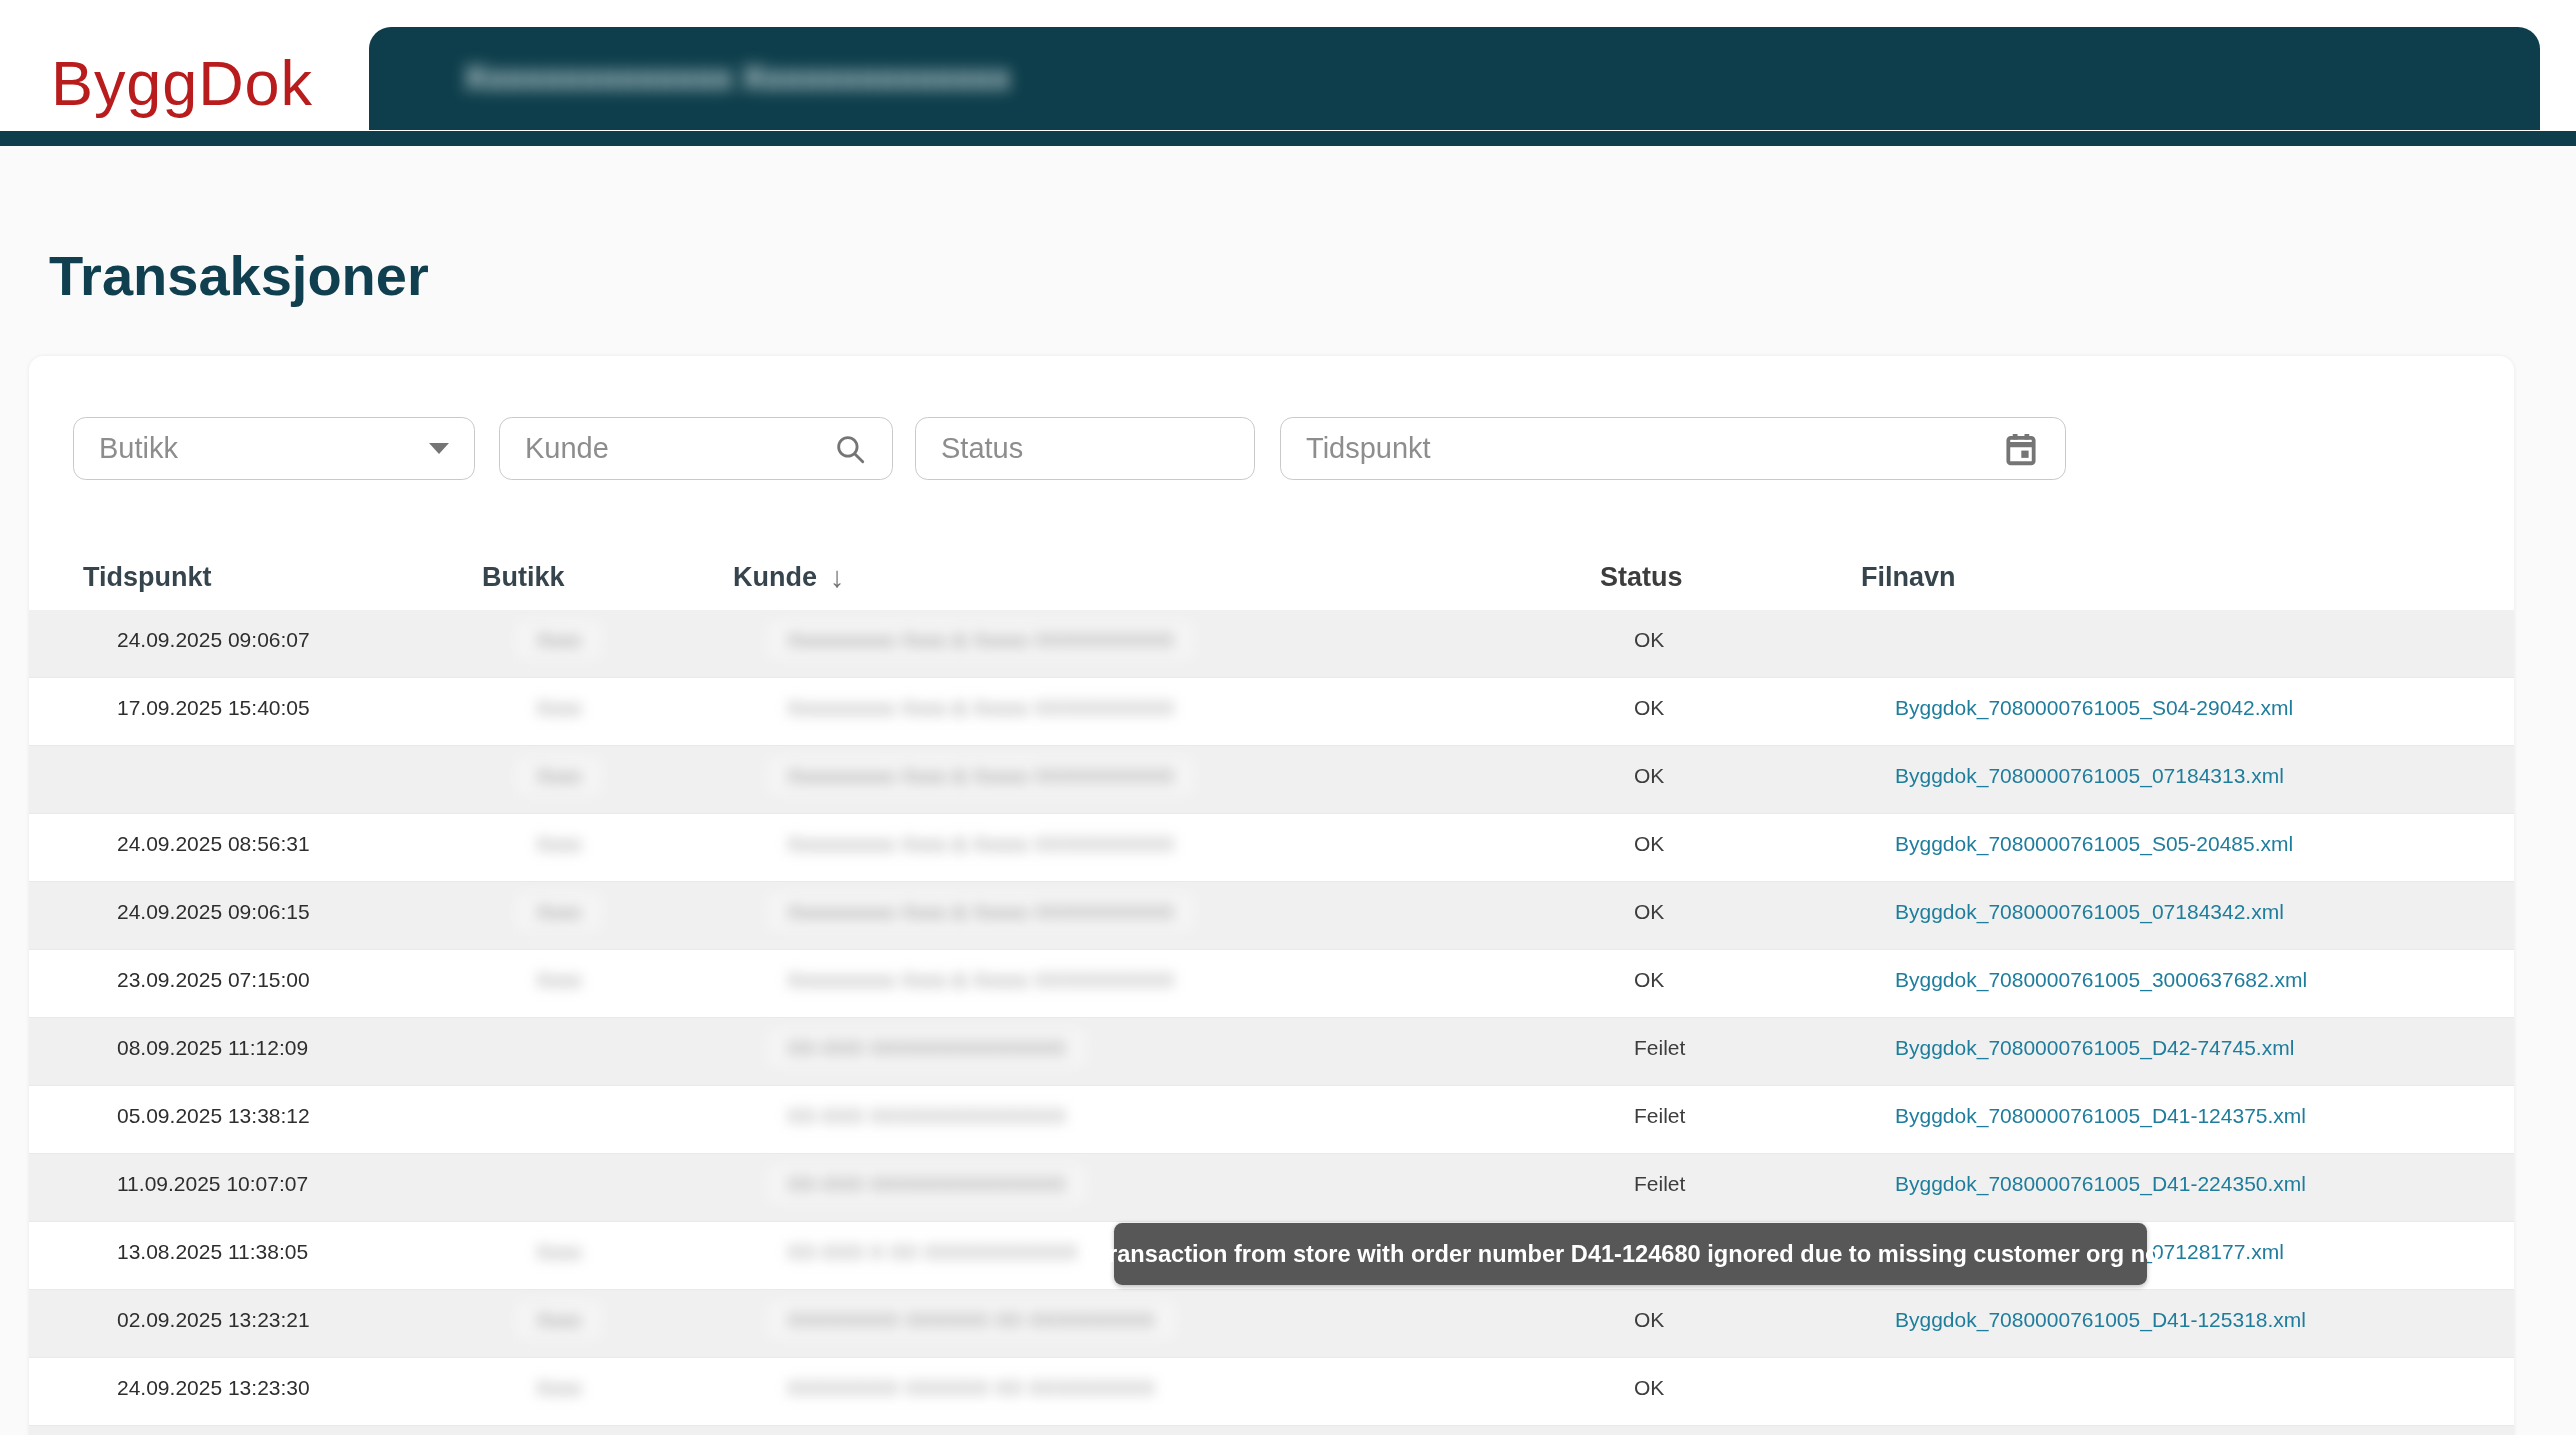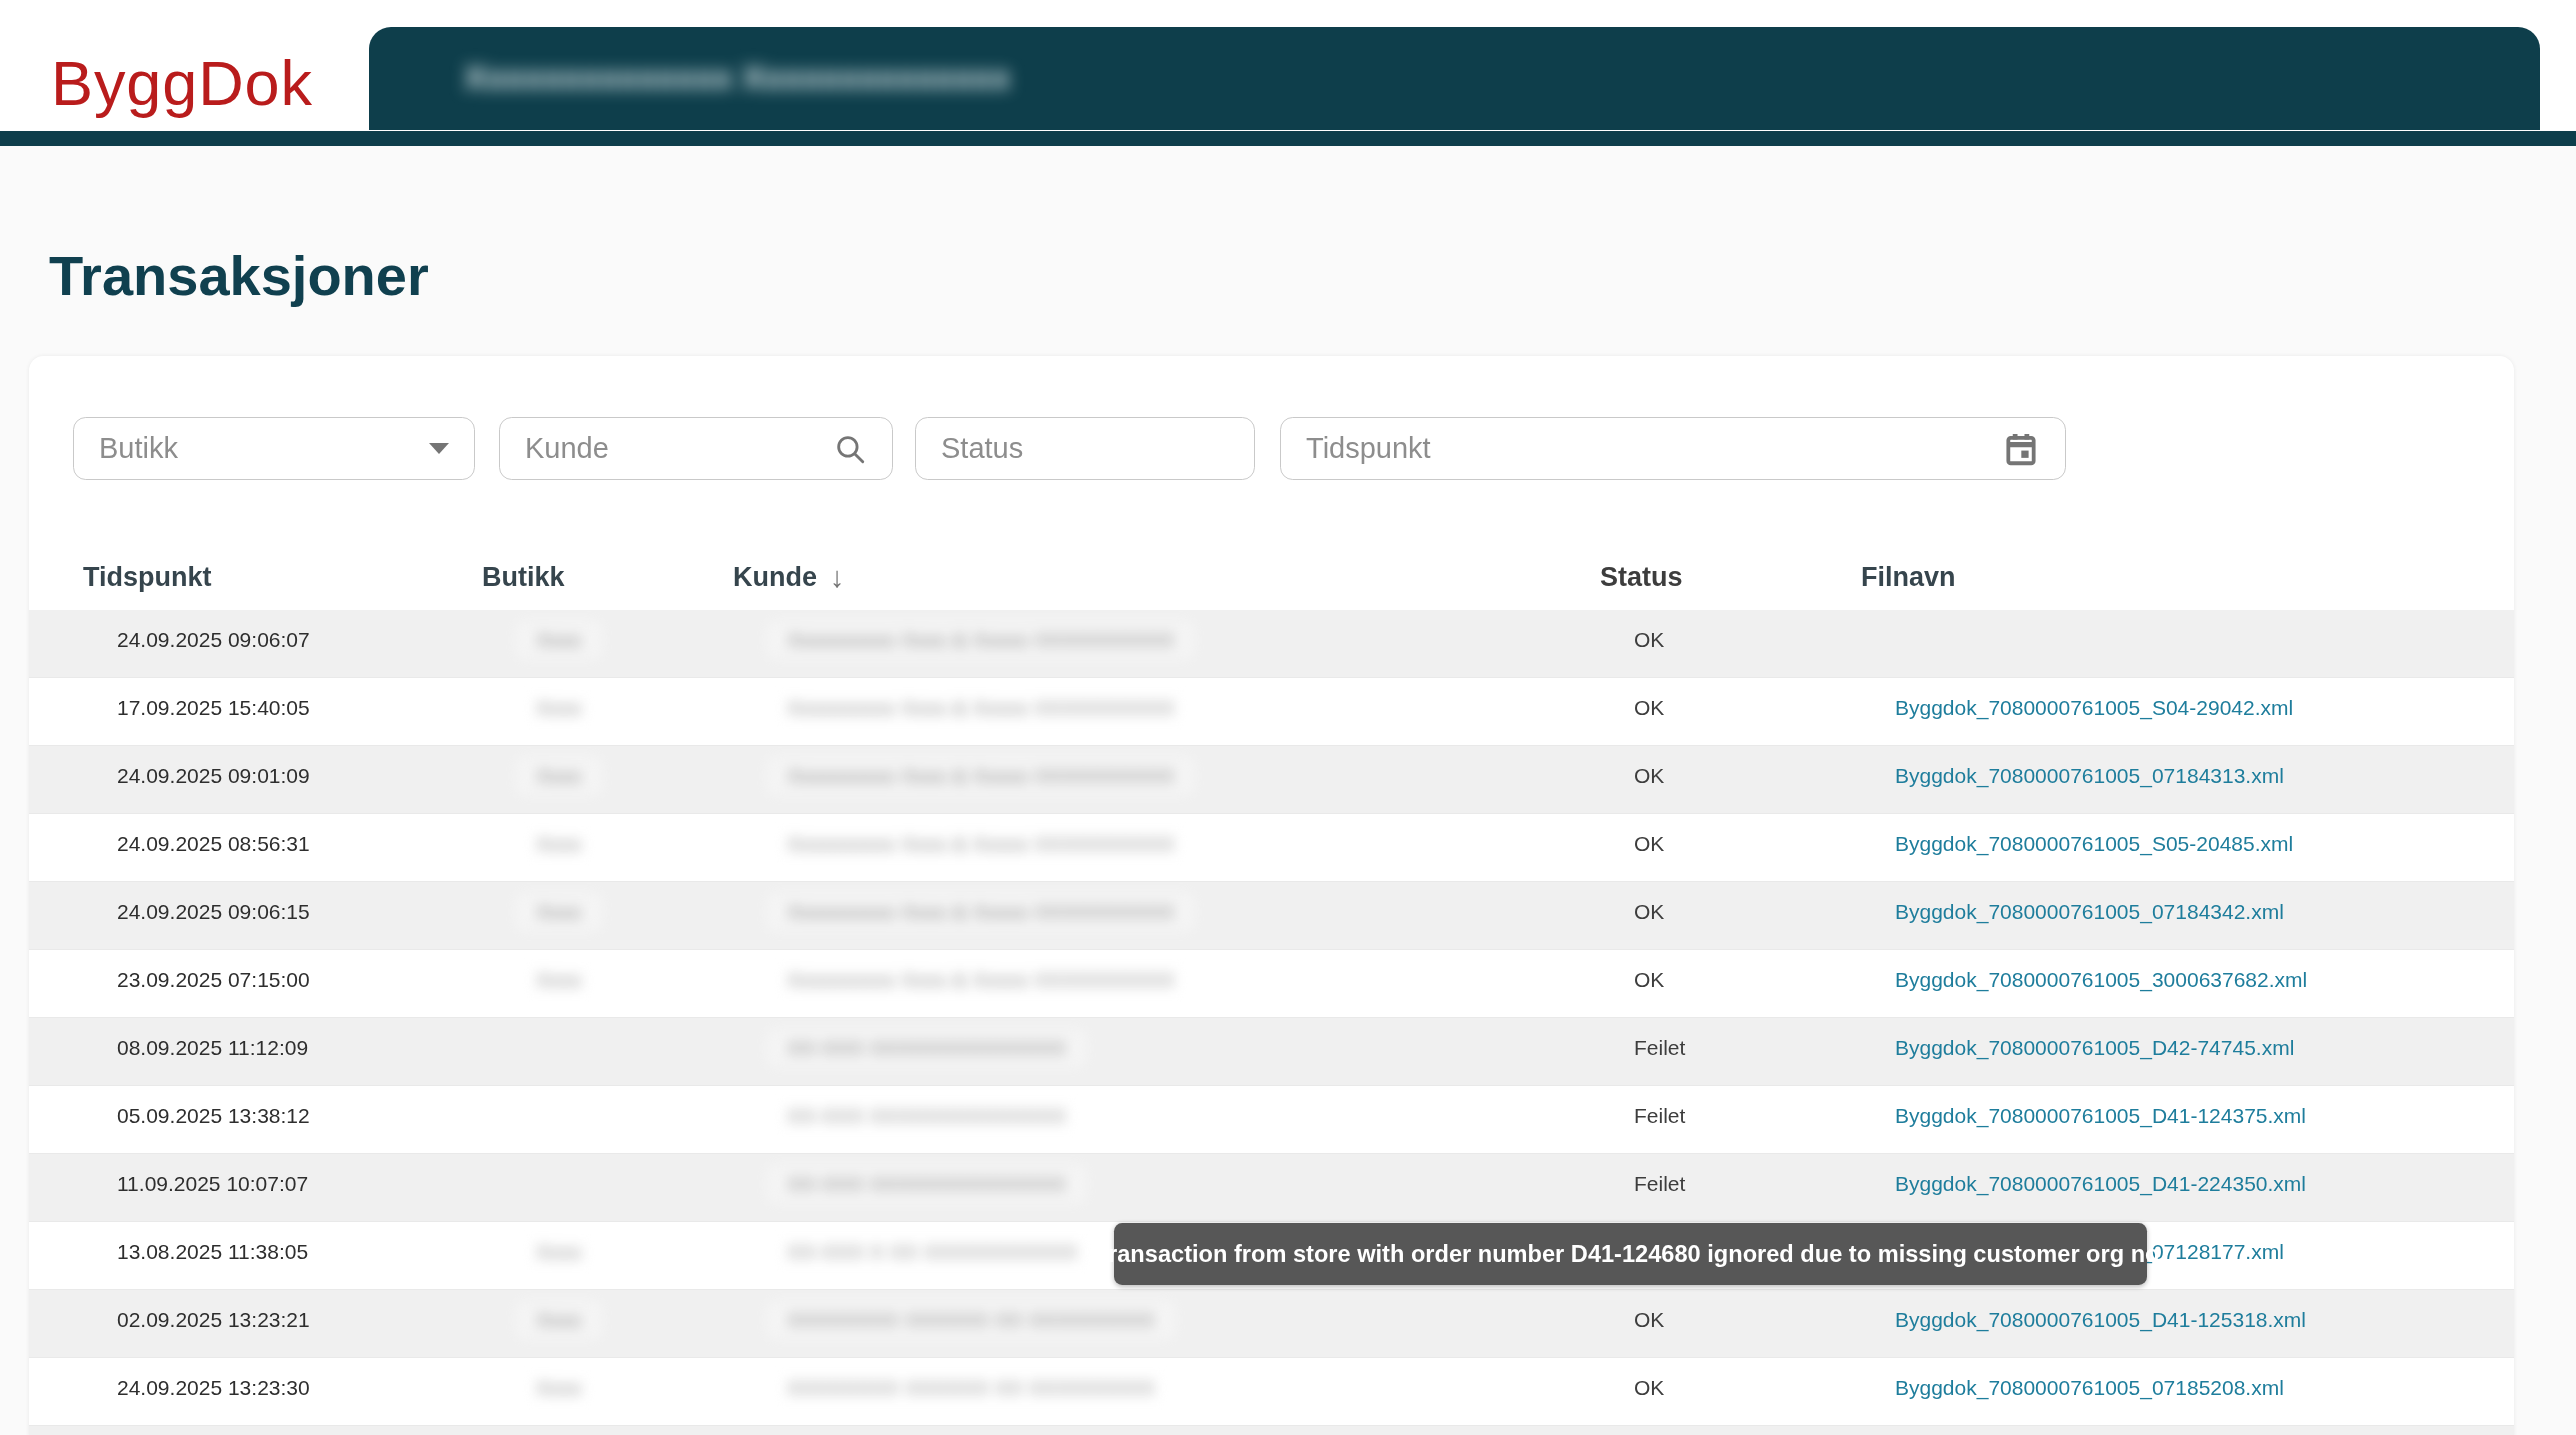--- a/index.html
+++ b/index.html
@@ -147,21 +147,20 @@
         </div>
         <div class="cell c-kunde">
           <span class="redacted">Xxxxxxxxxx Xxxx &amp; Xxxxx XXXXXXXXXX</span>
         </div>
         <div class="cell c-status">OK</div>
         <div class="cell c-fil">
           <a>Byggdok_7080000761005_S04-29042.xml</a>
         </div>
       </div>
       <div class="row stripe">
-        <div class="cell c-tid">24.09.2025 09:01:09</div>
         <div class="cell c-butikk">
           <span class="redacted">Xxxx</span>
         </div>
         <div class="cell c-kunde">
           <span class="redacted">Xxxxxxxxxx Xxxx &amp; Xxxxx XXXXXXXXXX</span>
         </div>
         <div class="cell c-status">OK</div>
         <div class="cell c-fil">
           <a>Byggdok_7080000761005_07184313.xml</a>
         </div>
@@ -263,23 +262,20 @@
       </div>
       <div class="row">
         <div class="cell c-tid">24.09.2025 13:23:30</div>
         <div class="cell c-butikk">
           <span class="redacted">Xxxx</span>
         </div>
         <div class="cell c-kunde">
           <span class="redacted">XXXXXXXX XXXXXX XX XXXXXXXXX</span>
         </div>
         <div class="cell c-status">OK</div>
-        <div class="cell c-fil">
-          <a>Byggdok_7080000761005_07185208.xml</a>
-        </div>
       </div>
       <div class="row stripe">
         <div class="cell c-tid"></div>
         <div class="cell c-status"></div>
       </div>
     </div>
 
   <div class="tooltip">Transaction from store with order number D41-124680 ignored due to missing customer org no.</div>
 </div>
 

